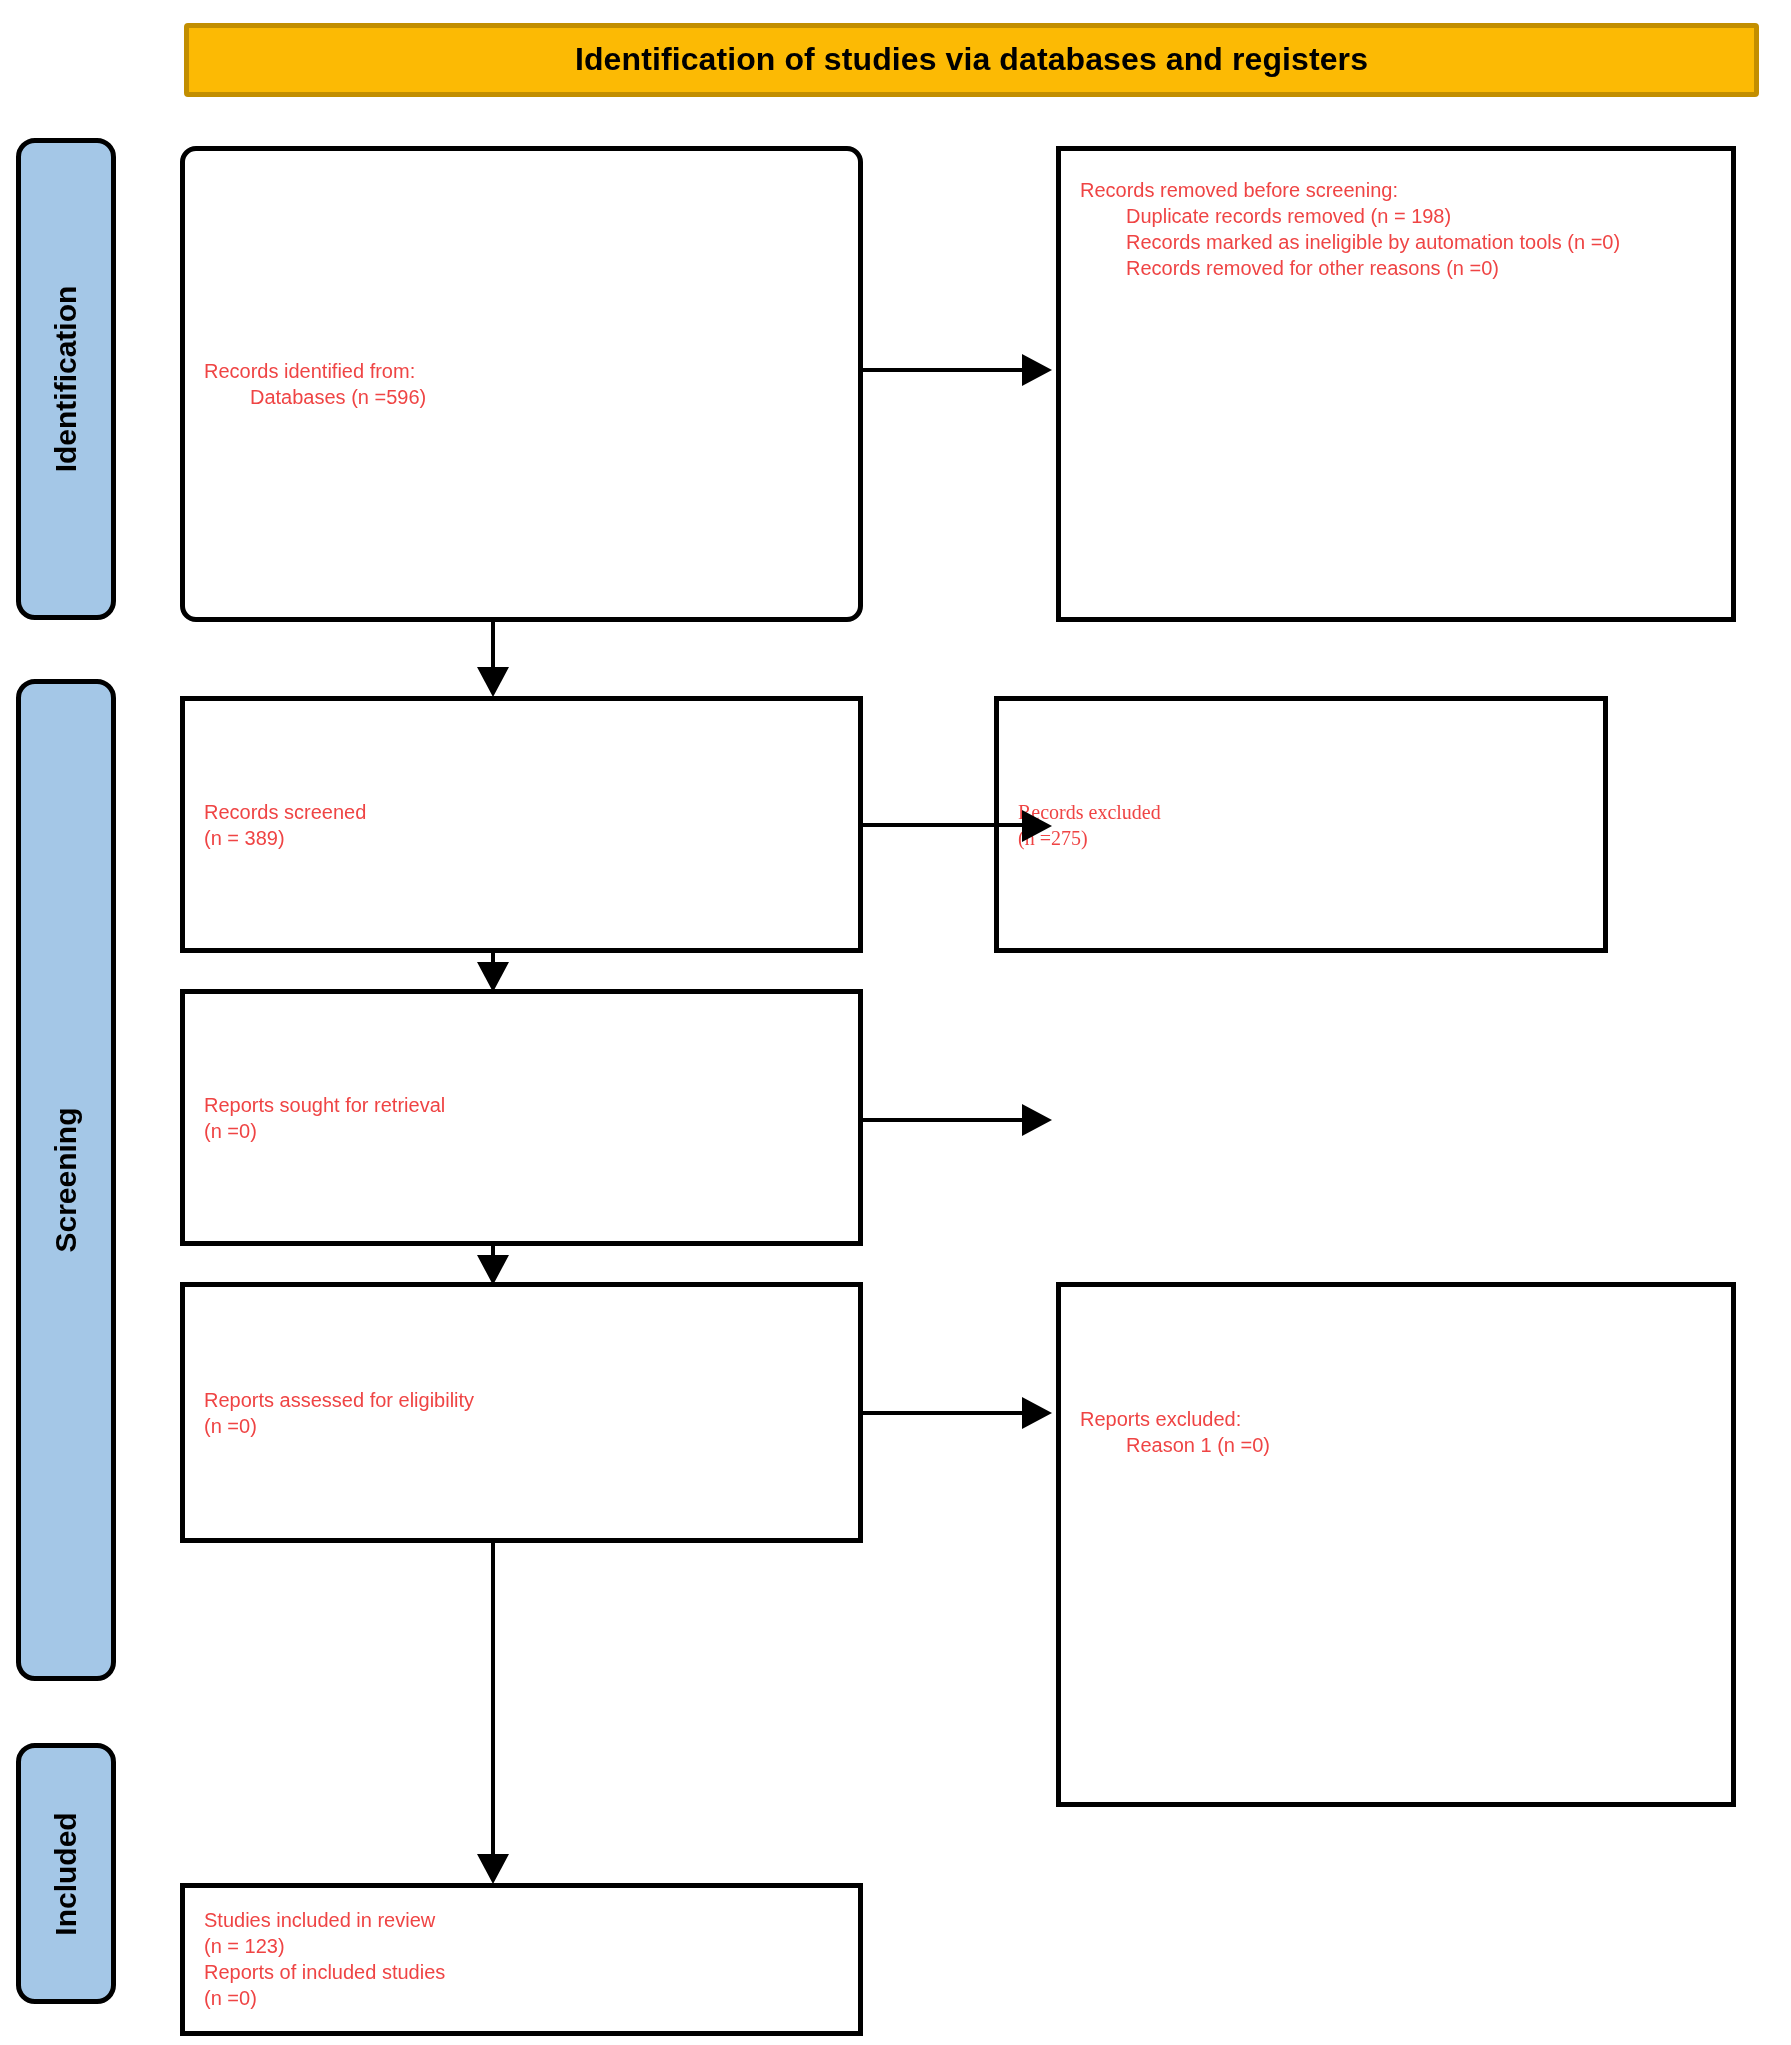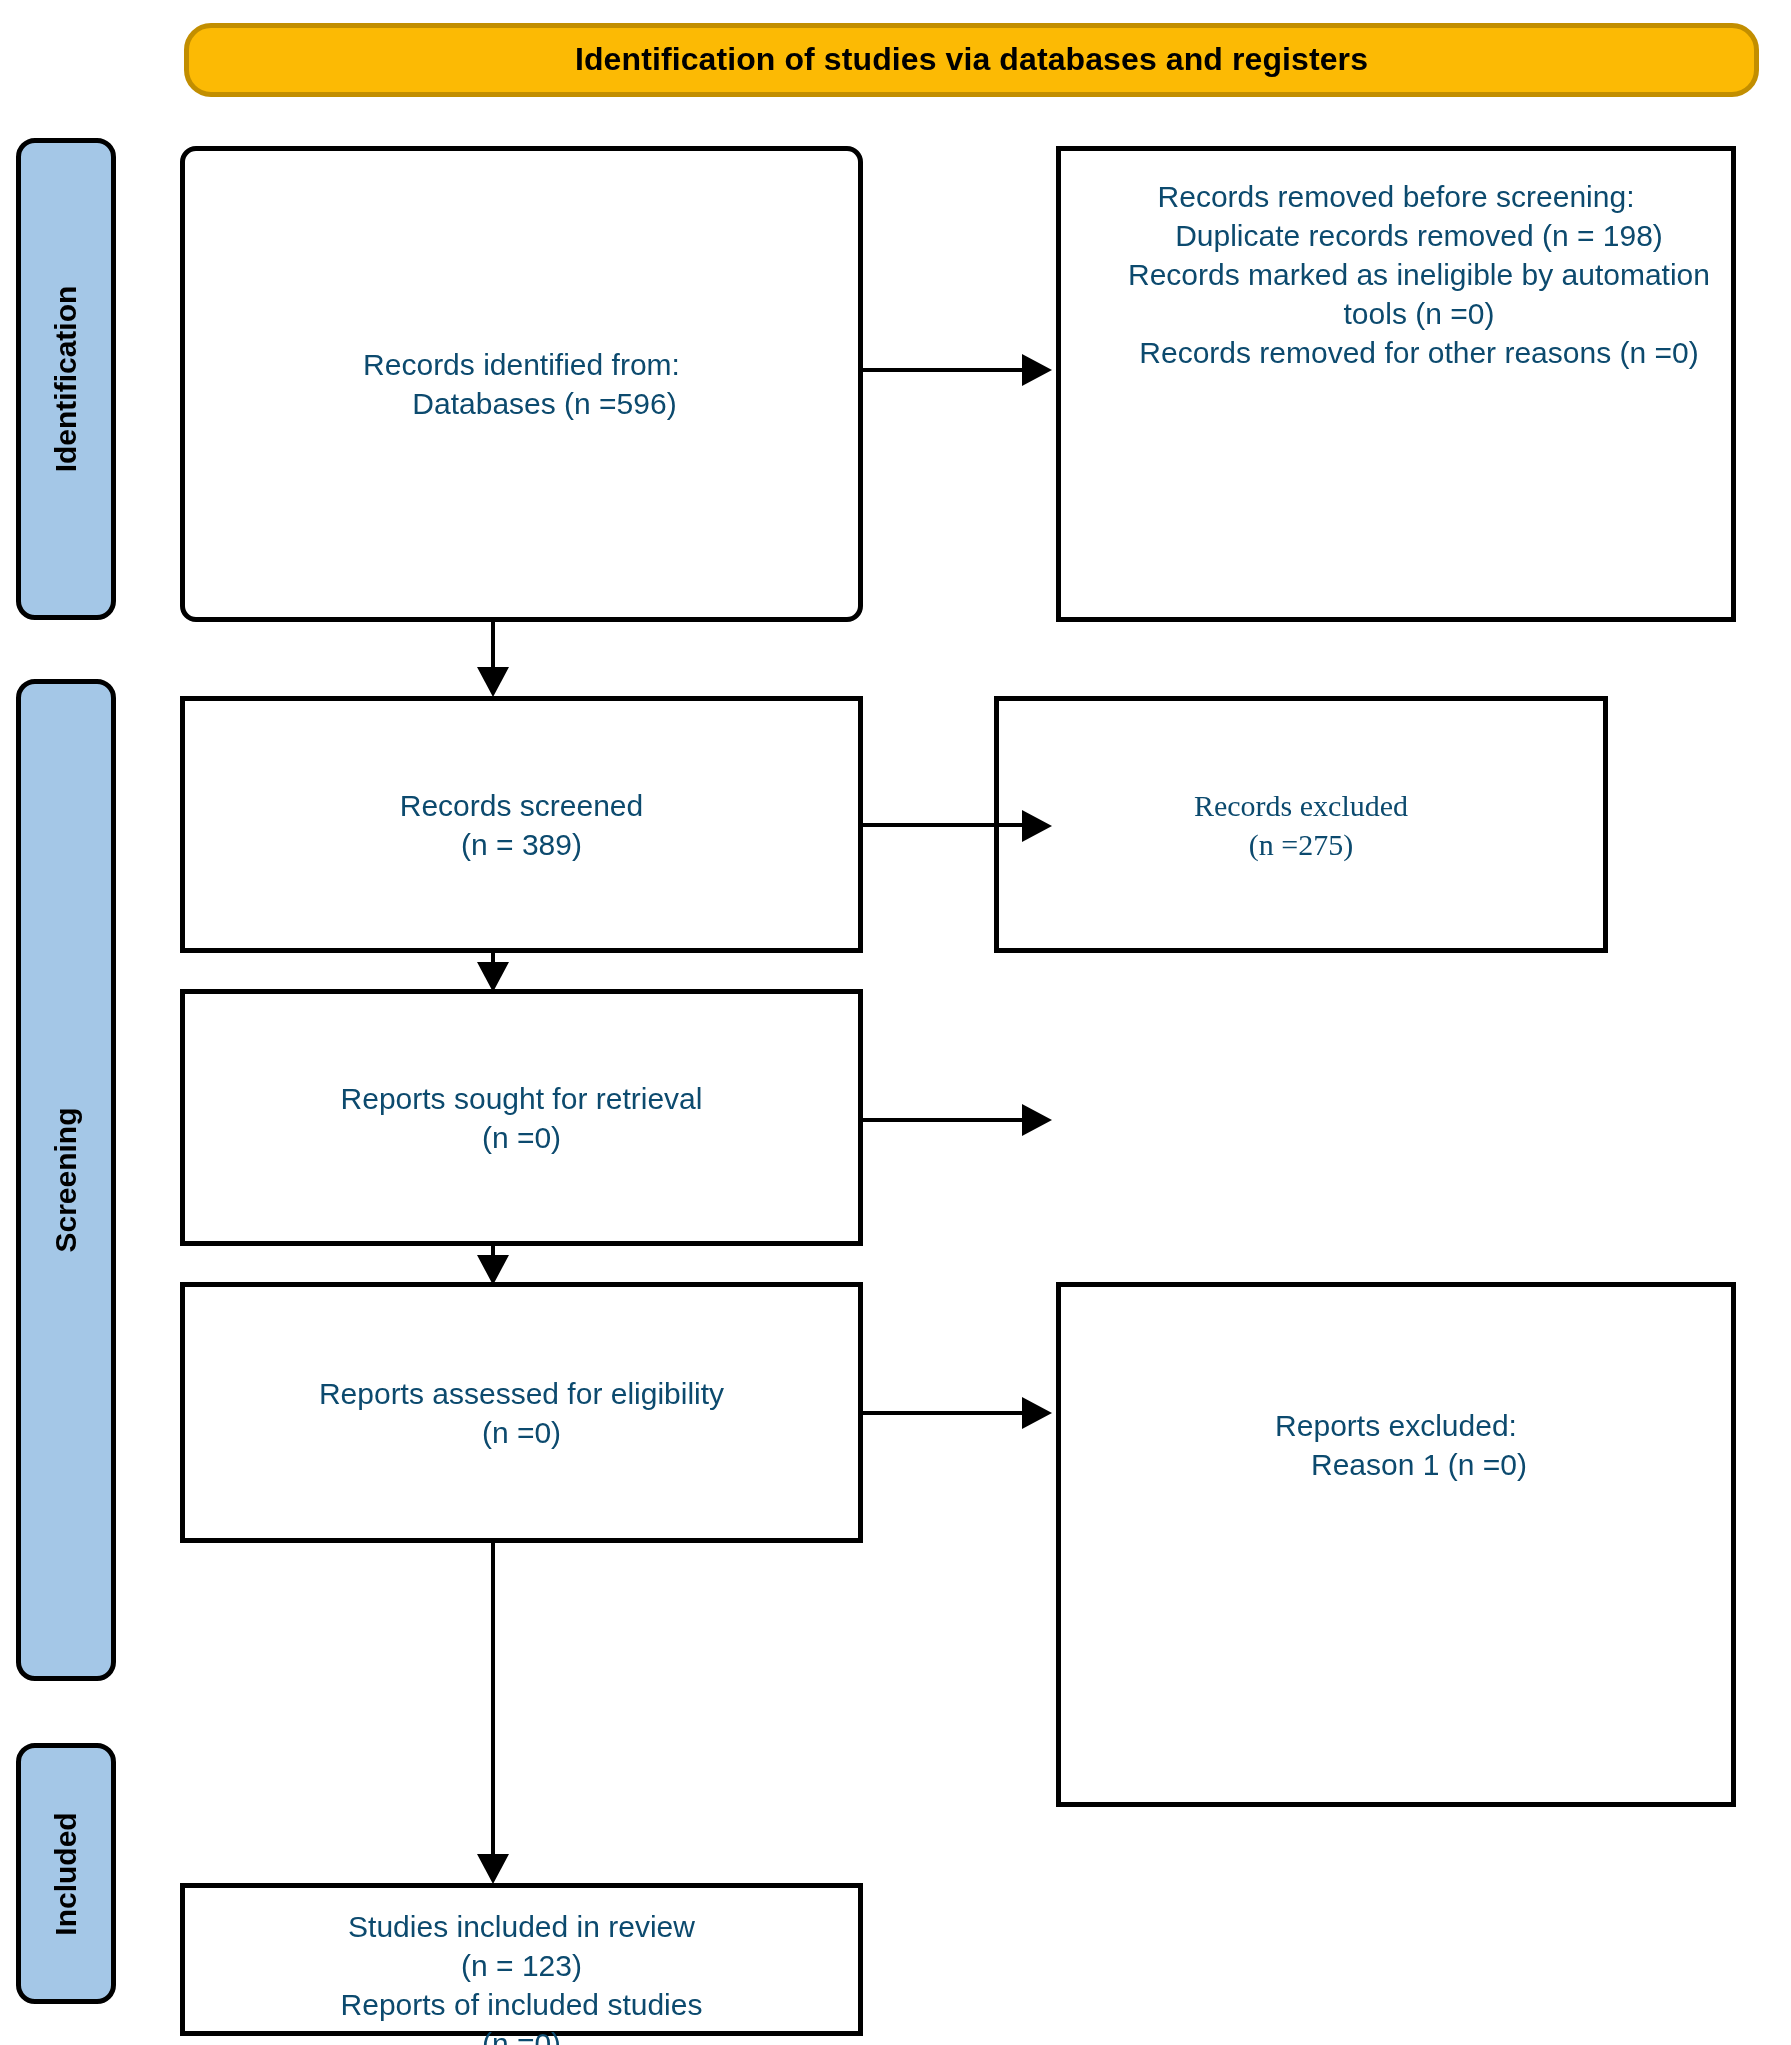--- a/index.html
+++ b/index.html
@@ -22,21 +22,21 @@
 
   
   .header-banner {
     position: absolute;
     left: 184px;
     top: 23px;
     width: 1575px;
     height: 74px;
     background: #FCBA04;
     border: 5px solid #C28E00;
-    border-radius: 27px;
+    border-radius: 4px;
     box-sizing: border-box;
     display: flex;
     align-items: center;
     justify-content: center;
   }
   .header-banner .header-title {
     font-size: 32px;
     font-weight: bold;
     letter-spacing: 0.1px;
     color: #000000;
@@ -72,25 +72,24 @@
     position: absolute;
     background: #ffffff;
     border: 5px solid #000000;
     box-sizing: border-box;
     padding: 0 19px;
     display: flex;
     flex-direction: column;
     justify-content: center;
   }
   .flow-box .box-text {
-    font-size: 30px;
+    font-size: 20px;
     line-height: 1.30;
-    color: #0c4a6e;
+    color: #ef4444;
     white-space: pre-wrap;
-    text-align: center;
   }
   .flow-box .box-text.indent { padding-left: 46px; }
 
   
   #box-identified       { left: 180px;  top: 146px;  width: 683px;  height: 476px; border-radius: 16px; }
   #box-removed          { left: 1056px; top: 146px;  width: 680px;  height: 476px; }
   #box-screened         { left: 180px;  top: 696px;  width: 683px;  height: 257px; }
   #box-excluded         { left: 994px; top: 696px;  width: 614px;  height: 257px; font-family: Liberation Serif, serif; }
   #box-sought           { left: 180px;  top: 989px; width: 683px;  height: 257px; }
   #box-not-retrieved    { left: 1056px; top: 1002px; width: 680px;  height: 245px; }

